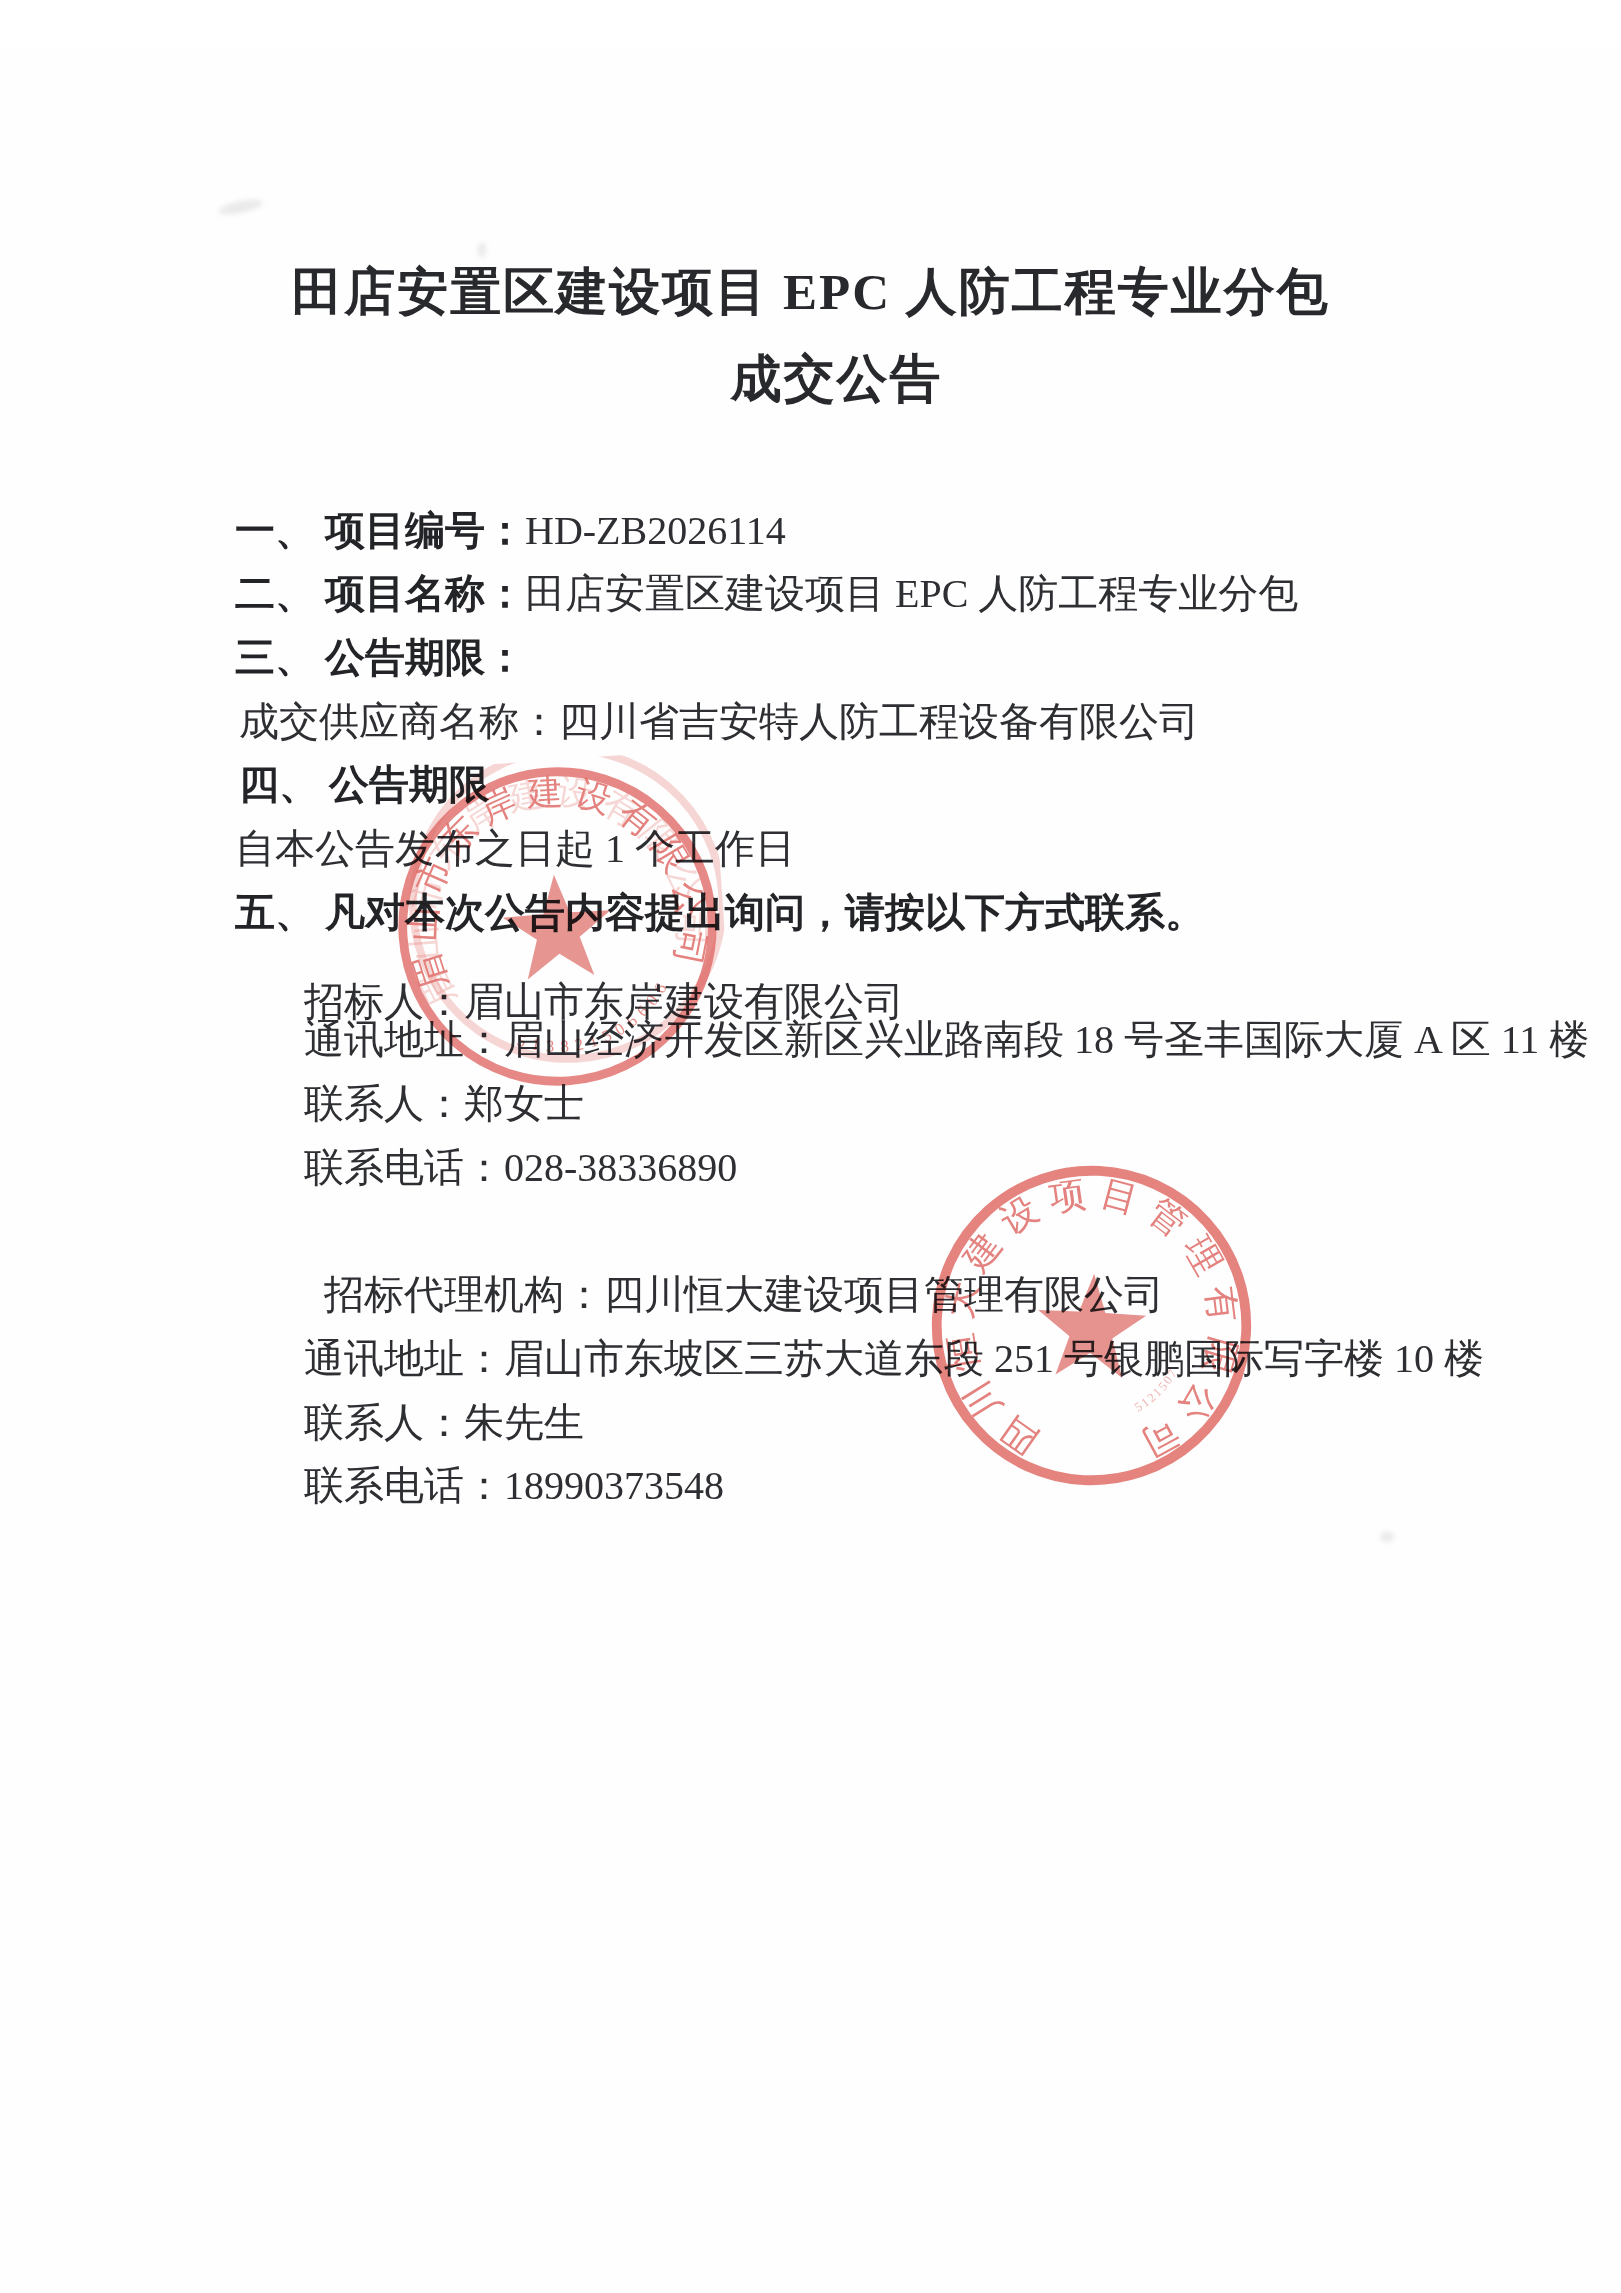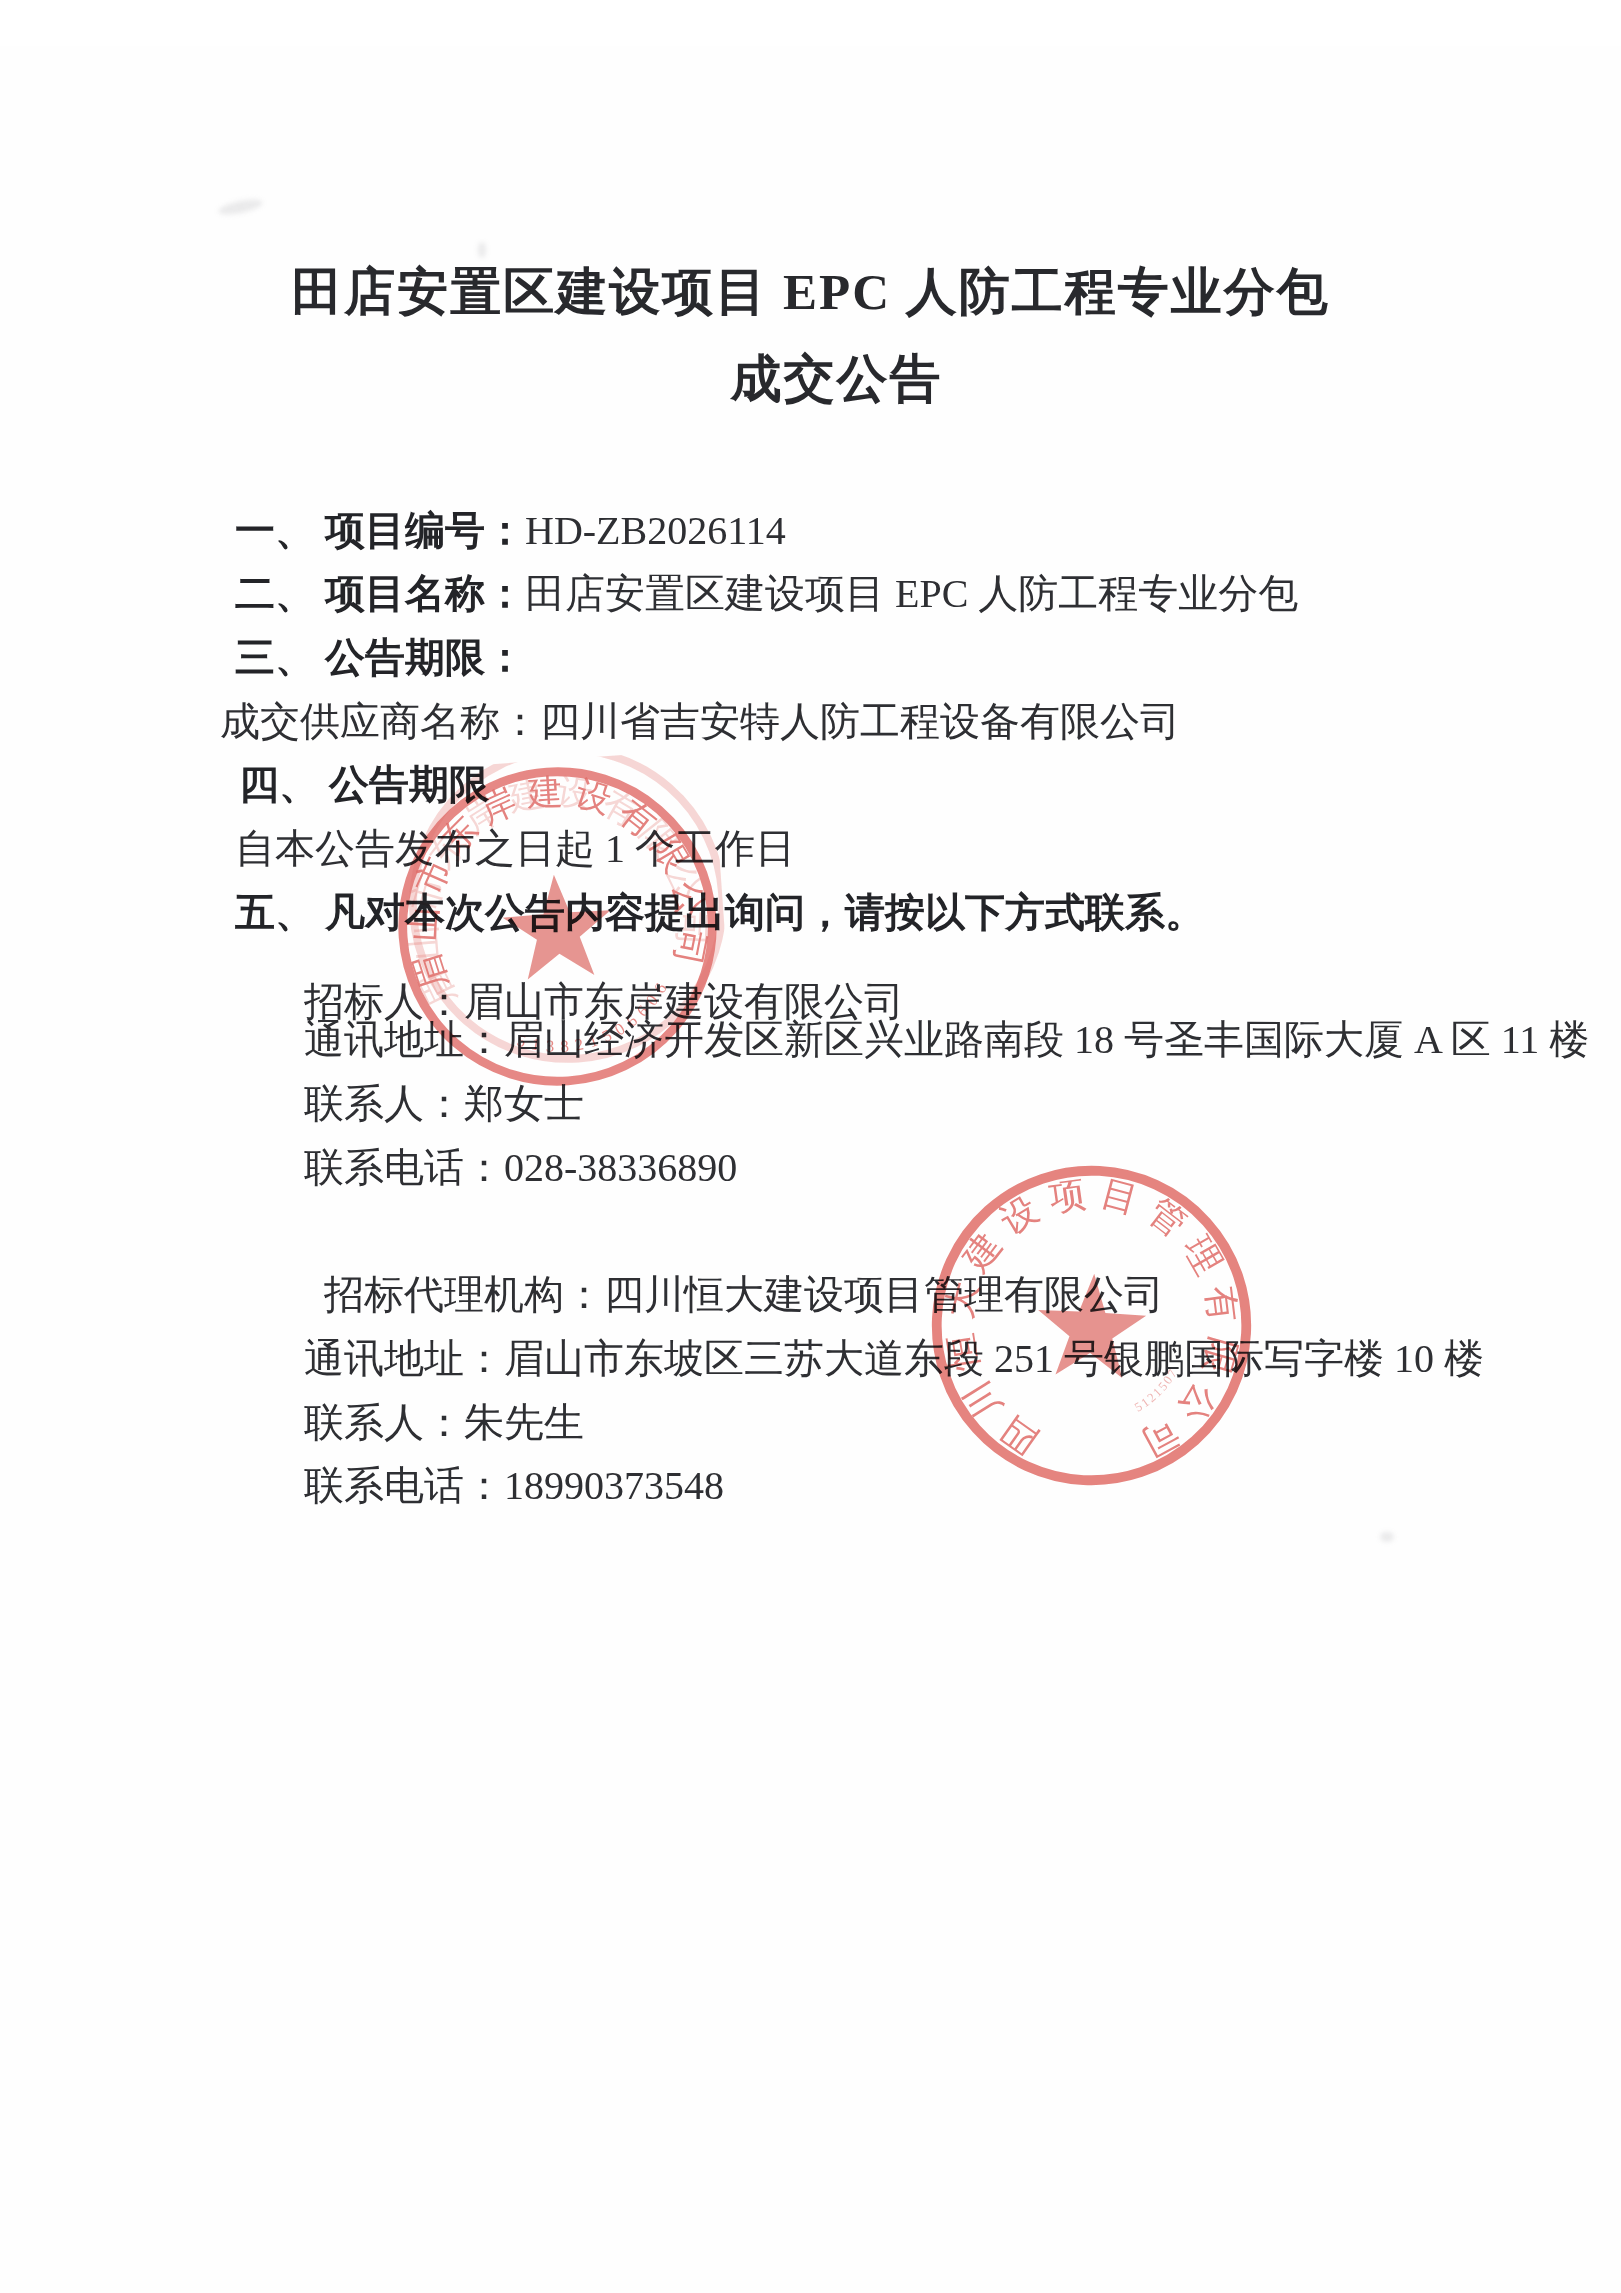--- a/index.html
+++ b/index.html
@@ -33,21 +33,21 @@
   <div class="smudge" style="left:218px;top:155px;width:45px;height:11.8px;transform:rotate(-12deg);"></div>
   <div class="smudge" style="left:478px;top:196px;width:7.8px;height:15.7px;"></div>
   <div class="smudge" style="left:1380px;top:1486px;width:13.7px;height:9.8px;"></div>
 
   <div class="title" style="top:212px;">田店安置区建设项目 EPC 人防工程专业分包</div>
   <div class="title" style="top:299px;padding-left:26px;">成交公告</div>
 
   <div class="line" style="left:235px;top:463px;"><span class="b">一、 项目编号：</span><span>HD-ZB2026114</span></div>
   <div class="line" style="left:235px;top:526px;"><span class="b">二、 项目名称：</span><span>田店安置区建设项目 EPC 人防工程专业分包</span></div>
   <div class="line" style="left:235px;top:590px;"><span class="b">三、 公告期限：</span><span></span></div>
-  <div class="line" style="left:220px;top:654px;"><span class="b"></span><span>成交供应商名称：四川省吉安特人防工程设备有限公司</span></div>
+  <div class="line" style="left:239px;top:654px;"><span class="b"></span><span>成交供应商名称：四川省吉安特人防工程设备有限公司</span></div>
   <div class="line" style="left:239px;top:717px;"><span class="b">四、 公告期限</span><span></span></div>
   <div class="line" style="left:235px;top:781px;"><span class="b"></span><span>自本公告发布之日起 1 个工作日</span></div>
   <div class="line" style="left:235px;top:845px;"><span class="b">五、 凡对本次公告内容提出询问，请按以下方式联系。</span><span></span></div>
   <div class="line" style="left:304px;top:934px;"><span class="b"></span><span>招标人：眉山市东岸建设有限公司</span></div>
   <div class="line" style="left:304px;top:972px;"><span class="b"></span><span>通讯地址：眉山经济开发区新区兴业路南段 18 号圣丰国际大厦 A 区 11 楼</span></div>
   <div class="line" style="left:304px;top:1036px;text-align:center;"><span class="b"></span><span>联系人：郑女士</span></div>
   <div class="line" style="left:304px;top:1100px;"><span class="b"></span><span>联系电话：028-38336890</span></div>
   <div class="line" style="left:324px;top:1227px;"><span class="b"></span><span>招标代理机构：四川恒大建设项目管理有限公司</span></div>
   <div class="line" style="left:304px;top:1291px;"><span class="b"></span><span>通讯地址：眉山市东坡区三苏大道东段 251 号银鹏国际写字楼 10 楼</span></div>
   <div class="line" style="left:304px;top:1355px;"><span class="b"></span><span>联系人：朱先生</span></div>

